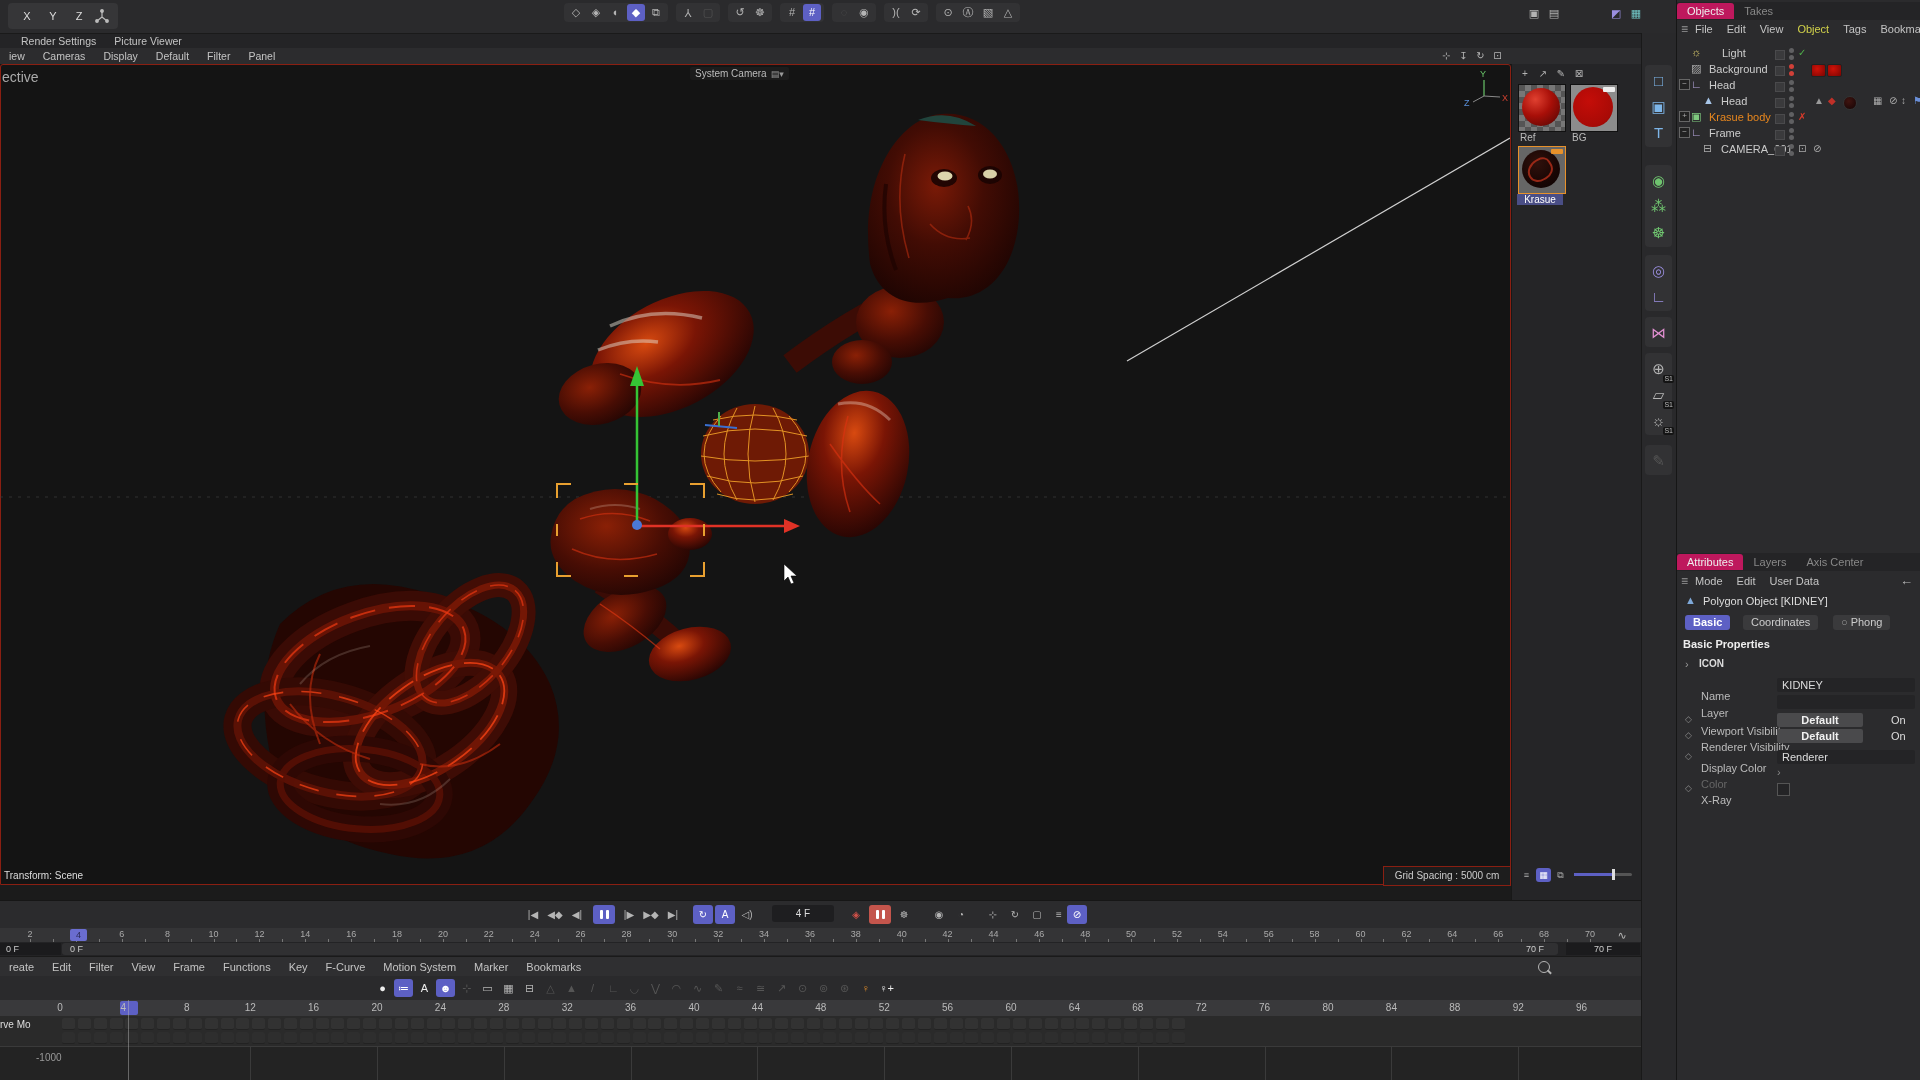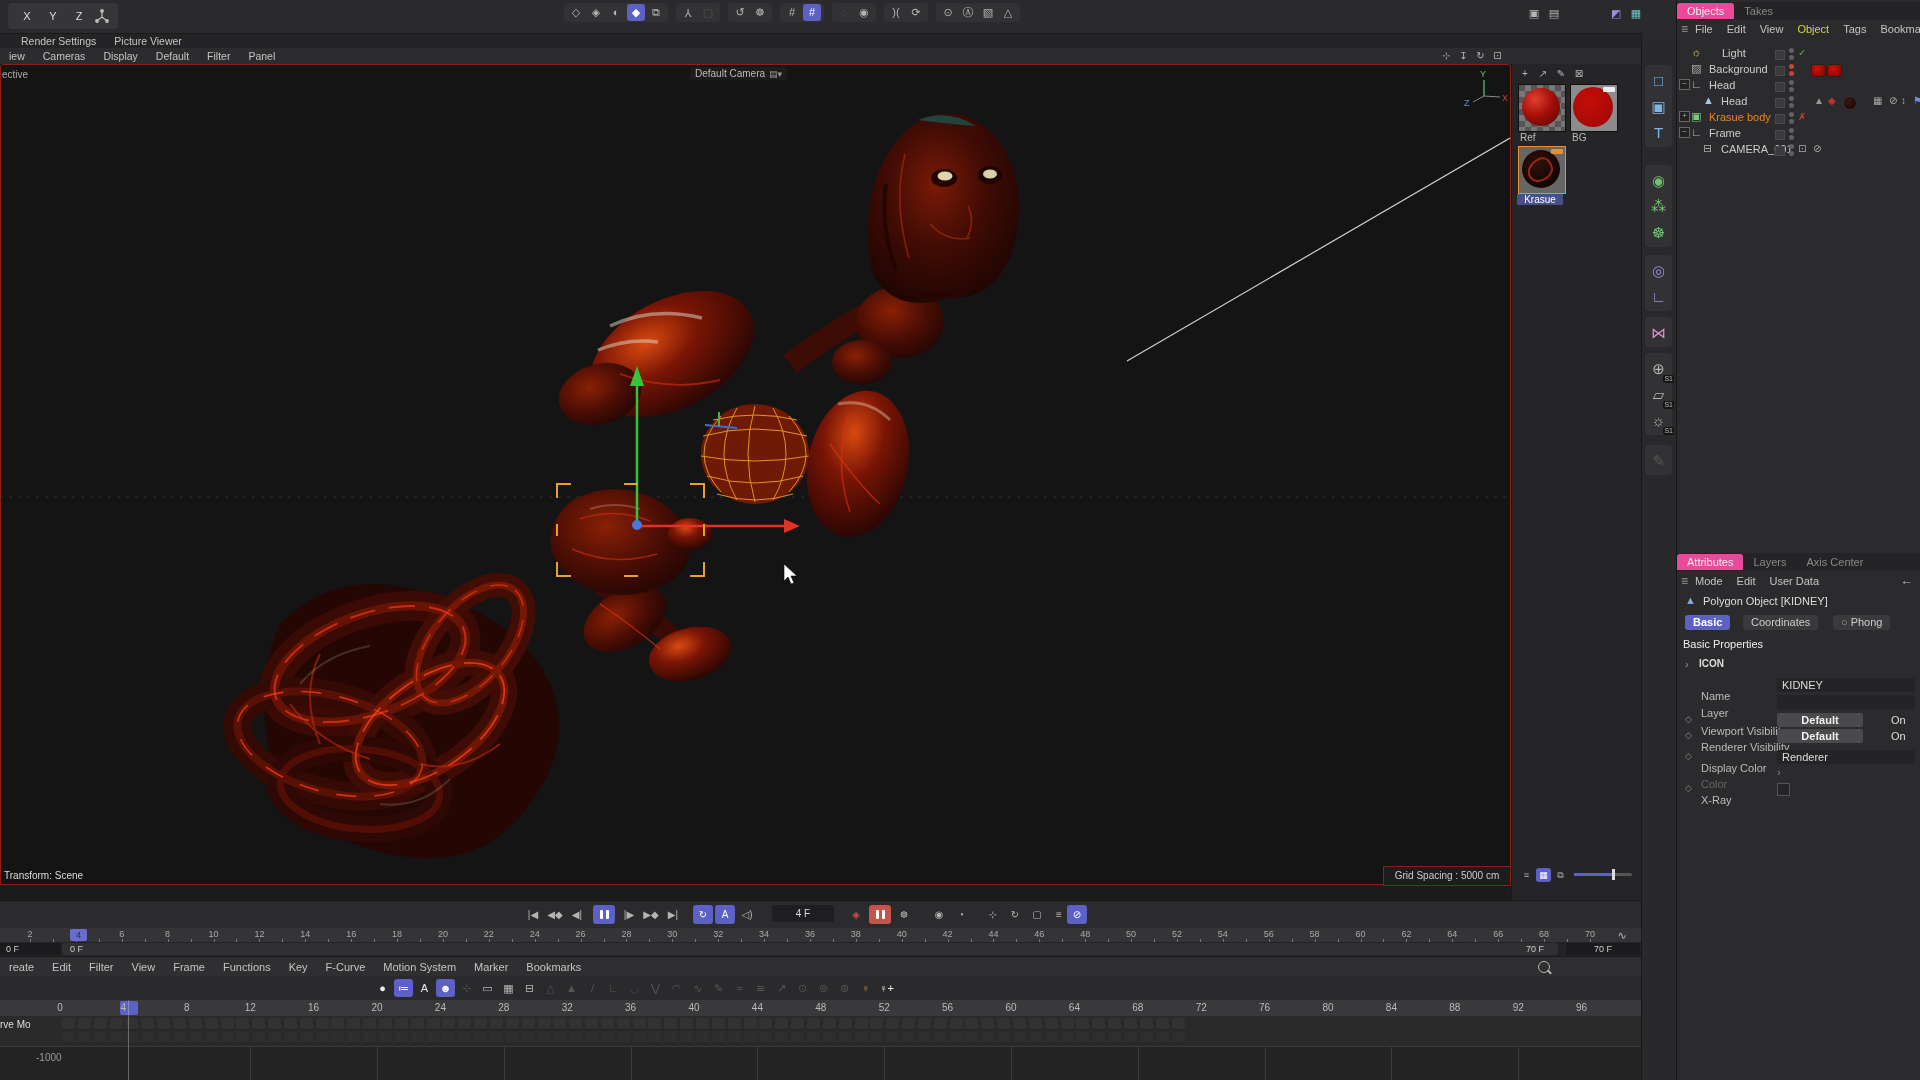--- a/index.html
+++ b/index.html
@@ -27,21 +27,21 @@
   #wintools{left:1524px;top:4px;display:flex}
   #wintools2{left:1606px;top:4px;display:flex}
   
   #vprow1{left:0;top:34px;width:1641px;height:14px;background:#242426;display:flex;align-items:center}
   #vprow2{left:0;top:48px;width:1641px;height:16px;background:#2c2c2e;display:flex;align-items:center;border-bottom:1px solid #151515}
   #vprow1 .mi,#vprow2 .mi{font-size:10.5px}
   #vpnav{position:absolute;left:1438px;top:0;display:flex}
   #vpnav .icn{width:15px;height:14px;font-size:10px}
   
   #viewport{left:0;top:64px;width:1509px;height:819px;background:#141414;border:1px solid #8a1f12;border-radius:3px 3px 0 0}
-  #vplabel-persp{left:2px;top:69px;font-size:10px;color:#aaa}
+  #vplabel-persp{left:2px;top:69px;font-size:14px;color:#aaa}
   #vplabel-cam{left:690px;top:67px;font-size:10px;color:#bbb;background:#1c1c1c;padding:1px 5px;border-radius:2px}
   #vplabel-cam .cam-ico{color:#999;font-size:9px;margin-left:4px}
   #transform-label{left:4px;top:870px;font-size:10px;color:#ddd}
   #gridspacing{left:1383px;top:866px;width:126px;height:18px;line-height:18px;text-align:center;
     background:#1d1d1d;border:1px solid #8a1f12;font-size:10px;color:#ccc}
   
   #matcol{left:1511px;top:64px;width:130px;height:836px;background:#252527;border-left:1px solid #181818}
   #mat-toolbar{position:absolute;left:4px;top:2px;display:flex;width:122px}
   #mat-toolbar .icn{width:16px;height:14px;font-size:10px}
   .thumb{position:absolute;width:46px;height:46px;background:
@@ -59,21 +59,21 @@
   .mlabel{position:absolute;font-size:10px;color:#bbb}
   .mlabel.sel{background:#4a4e86;color:#fff;padding:0 3px;width:40px;text-align:center}
   
   #vstrip{left:1641px;top:33px;width:35px;height:1047px;background:#29292b;border-left:1px solid #191919}
   .vt{position:absolute;left:3px;display:flex;flex-direction:column;background:#323234;border-radius:4px;padding:2px 0}
   .vt .icn{width:27px;height:24px;font-size:15px;margin:1px 0}
   
   #panelcol{left:1676px;top:0;width:244px;height:1080px;background:#2b2b2d;border-left:1px solid #161616}
   .ptabs{position:absolute;left:0;width:100%;height:18px;background:#242426;display:flex;align-items:center}
   .ptab{padding:2px 10px;font-size:11px;color:#888}
-  .ptab.on{color:#eee;background:#ec4899;border-radius:3px 3px 0 0}
+  .ptab.on{color:#eee;background:#be185d;border-radius:3px 3px 0 0}
   .pmenu{position:absolute;left:0;width:100%;height:17px;display:flex;align-items:center;background:#2b2b2d}
   .pmenu .mi{margin:0 7px;font-size:11px}
   .burger{margin-left:4px;color:#999;font-size:12px}
   .orow{position:absolute;left:0;width:244px;height:16px;font-size:11px;color:#ccc}
   .orow .lab{position:absolute;top:1px;white-space:nowrap}
   .orow .oic{position:absolute;top:0;font-size:11px;color:#aaa}
   .orow .exp{position:absolute;left:2px;top:1px;width:9px;height:9px;border:1px solid #666;color:#aaa;
     font-size:8px;line-height:8px;text-align:center;background:#222}
   .orow .sq{position:absolute;left:98px;top:4px;width:8px;height:8px;background:#3a3a3c;border:1px solid #4a4a4c}
   .odots{position:absolute;left:112px;top:2px;width:5px}
@@ -332,21 +332,21 @@
   <g stroke="#e8a030" stroke-width="2" fill="none">
     <path d="M557,434 v-14 h14 M690,420 h14 v14 M704,498 v14 h-14 M571,512 h-14 v-14"></path>
     <path d="M624,420 h14 M624,512 h14 M557,460 v12 M704,460 v12"></path>
   </g>
 
   <polygon points="784,500 784,517 788,513 791,520 794,519 791,512 797,512" fill="#fff" stroke="#000" stroke-width="0.6"></polygon>
 </svg>
 
 <div class="abs" id="vplabel-persp">ective</div>
 <div class="abs" id="vplabel-cam">
-  <span>Default Camera</span><span class="cam-ico">▤▾</span>
+  <span>System Camera</span><span class="cam-ico">▤▾</span>
 </div>
 <svg class="abs" style="left:1462px;top:66px" width="48" height="46" viewBox="0 0 48 46">
   <line x1="22" y1="14" x2="22" y2="30" stroke="#69c469" stroke-width="1.2"></line>
   <line x1="22" y1="30" x2="11" y2="36" stroke="#8a8a8a" stroke-width="1"></line>
   <line x1="22" y1="30" x2="38" y2="31" stroke="#8a8a8a" stroke-width="1"></line>
   <text x="18" y="11" fill="#69c469" font-size="9">Y</text>
   <text x="2" y="40" fill="#5a8fd8" font-size="9">Z</text>
   <text x="40" y="35" fill="#d04030" font-size="9">X</text>
 </svg>
 <div class="abs" id="transform-label">Transform: Scene</div>
@@ -517,21 +517,21 @@
   <div class="arow" style="top:594px;height:18px">
     <span class="oic" style="left:8px;color:#7ea8d8;position:absolute">▲</span>
     <span style="position:absolute;left:26px;top:1px;color:#ddd">Polygon Object [KIDNEY]</span>
   </div>
   <div class="arow" style="top:615px;height:18px">
     <span class="stab on" style="left:8px">Basic</span>
     <span class="stab" style="left:66px">Coordinates</span>
     <span class="stab" style="left:156px"><i style="font-style:normal;color:#999;margin-right:3px">○</i><span>Phong</span></span>
   </div>
   <div class="arow" style="top:638px">
-      <span style="position:absolute;left:6px;color:#eee;font-weight:normal">Basic Properties</span>
+      <span style="position:absolute;left:6px;color:#eee;font-weight:bold">Basic Properties</span>
     </div>
   <div class="arow" style="top:658px">
     <span style="position:absolute;left:8px;color:#999">›</span>
     <span style="position:absolute;left:22px;color:#ddd;font-weight:bold;font-size:10px">ICON</span>
   </div>
   <div class="arow" style="top:678px">
     <span class="alab">Name</span>
     <span class="afield" style="width:128px">KIDNEY</span>
   </div>
   <div class="arow" style="top:695px">

